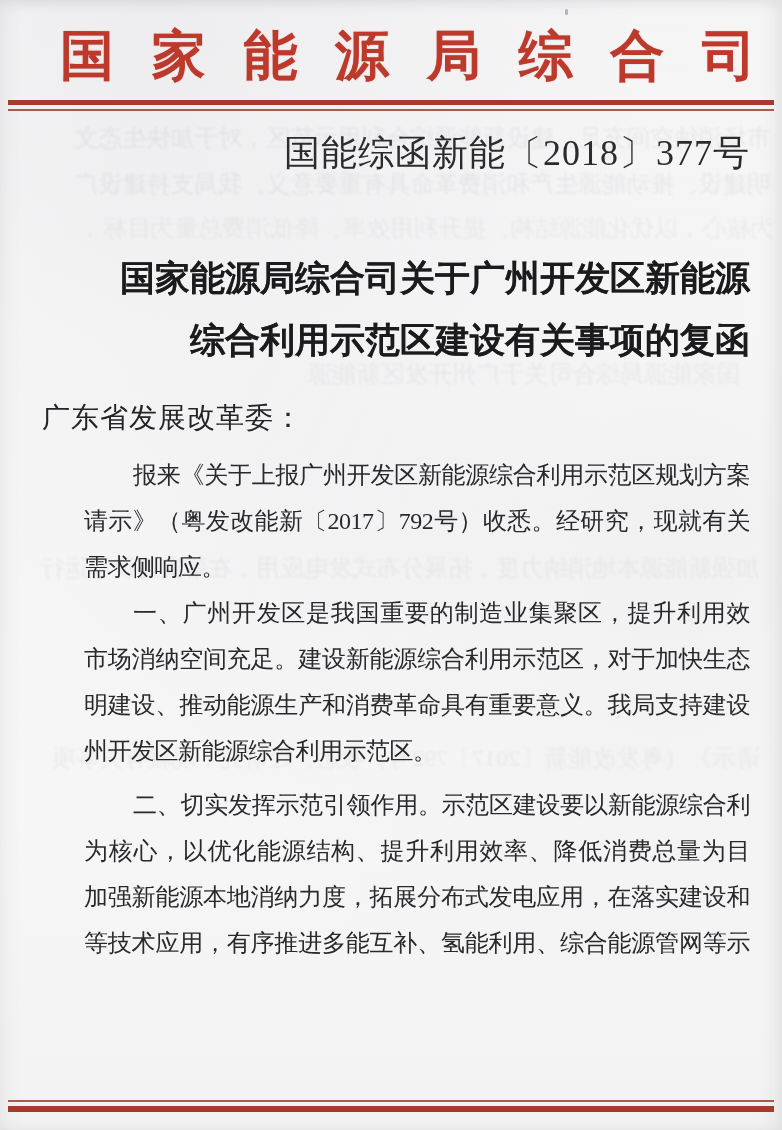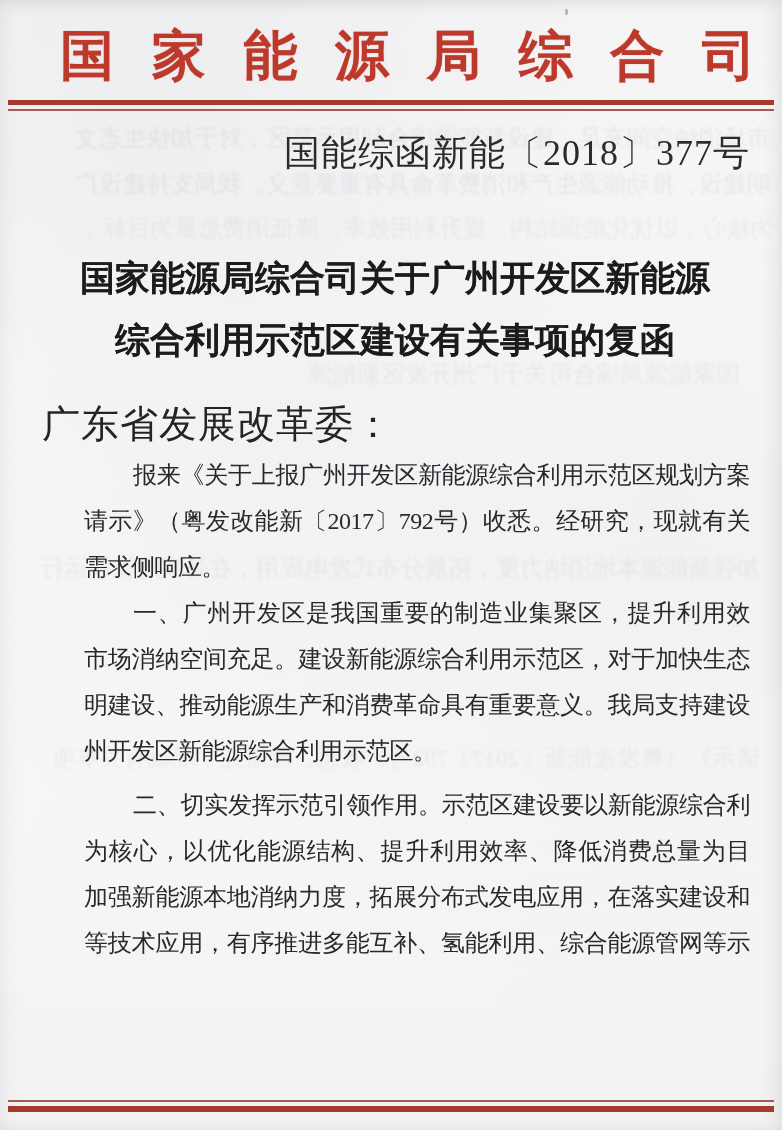--- a/index.html
+++ b/index.html
@@ -31,29 +31,29 @@
   .rule-bottom-thick{top:1106px;height:6px;background:#a63a2c;}
 
   .doc-number{
     position:absolute;top:129px;right:32px;
     font-size:36px;color:#2b2b2e;letter-spacing:1px;
   }
 
   
   .doc-title{
     position:absolute;top:248px;left:40px;width:710px;
-    text-align:center;color:#1b1b1d;
+    text-align:right;color:#1b1b1d;
     font-size:35px;font-weight:bold;line-height:62px;
     text-shadow:0 0 .6px rgba(20,20,20,.7);
   }
 
   
   .salutation{
     position:absolute;top:399px;left:42px;
-    font-size:38px;color:#242428;letter-spacing:1px;text-align:center;
+    font-size:28px;color:#242428;letter-spacing:1px;text-align:center;
   }
   .body-lines{
     position:absolute;top:452px;left:40px;width:710px;
     font-size:24px;color:#28282d;letter-spacing:-0.5px;
   }
   .body-lines .line{
     height:46px;line-height:46px;
     text-align:justify;text-align-last:justify;
     overflow:hidden;
     margin-left:44px;

